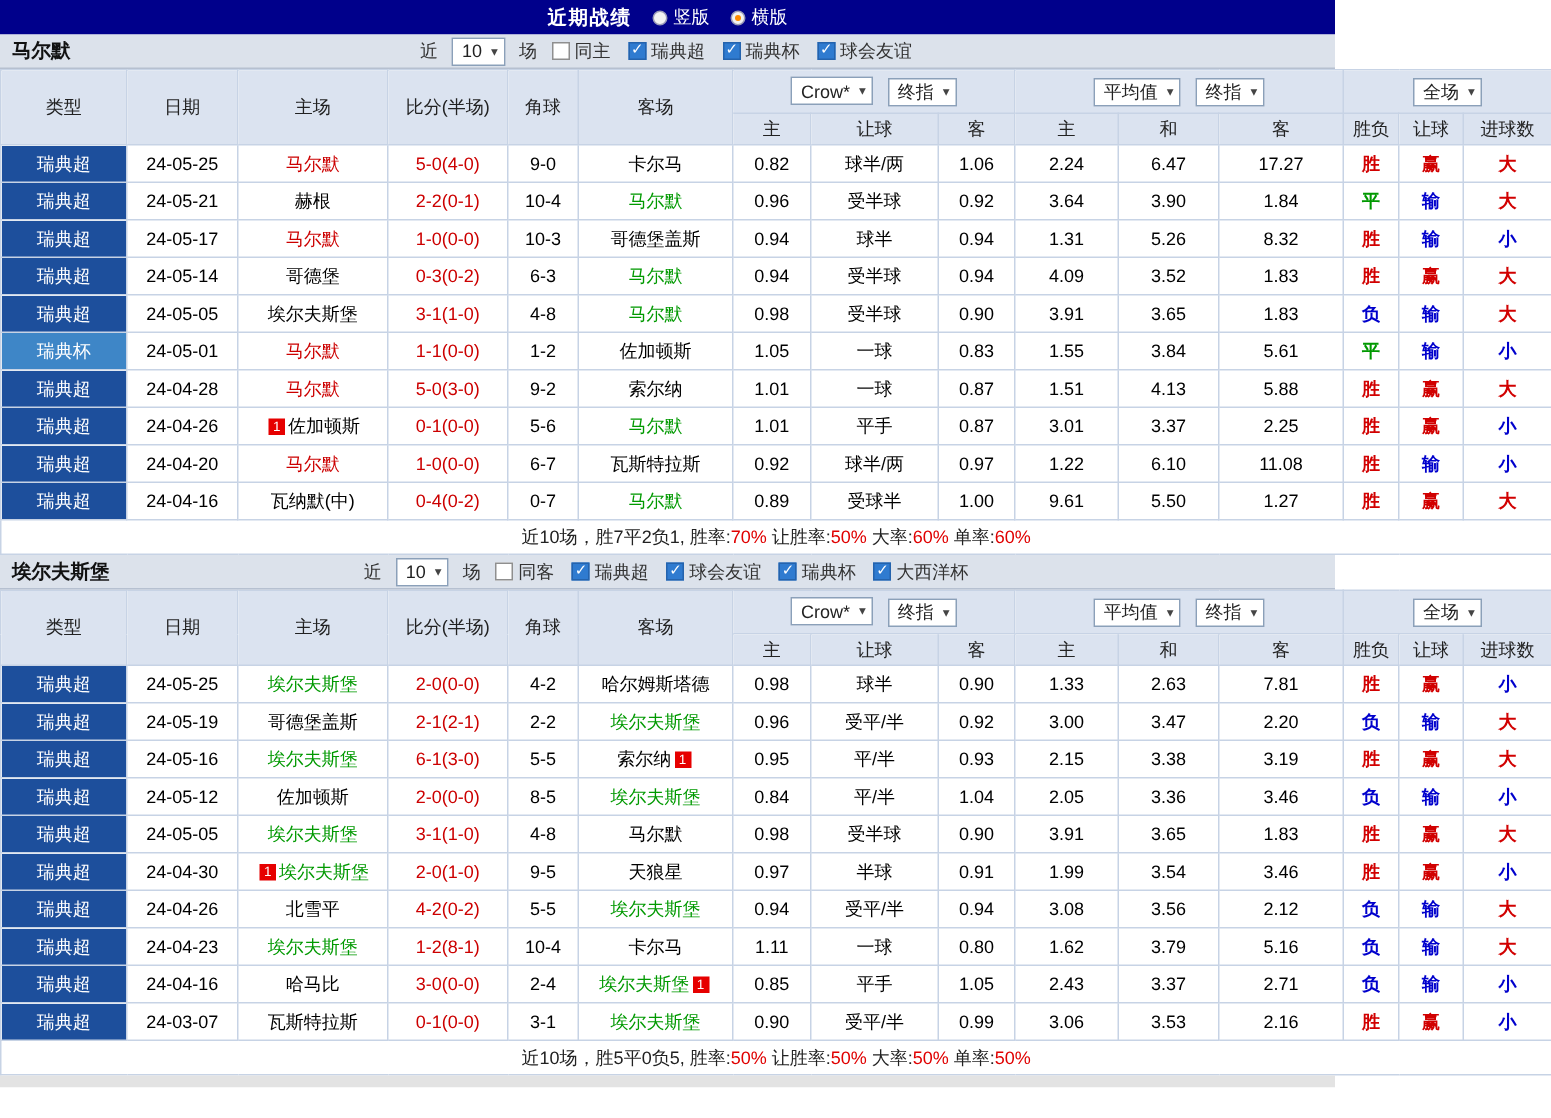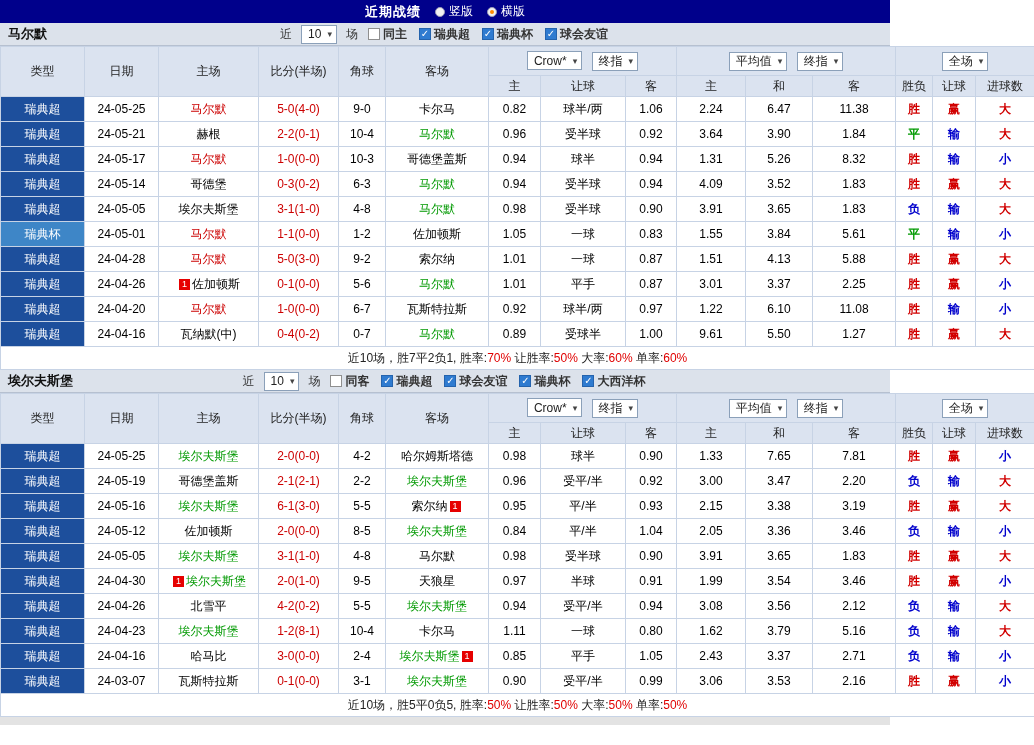--- a/index.html
+++ b/index.html
@@ -43,21 +43,21 @@
   
   .sel {
     display: inline-flex; align-items: center; gap: 6px;
     border: 1px solid #8ba0b9; background: #fff;
     height: 19px; padding: 0 4px 0 6px; margin: 0 3px;
     font-size: 12px; color: #222; cursor: pointer; white-space: nowrap;
   }
   .sel-arrow { font-size: 9px; color: #444; }
 
   
-  .cb-wrap { display: inline-flex; align-items: center; gap: 3px; margin: 0 4px; cursor: pointer; font-weight: bold; }
+  .cb-wrap { display: inline-flex; align-items: center; gap: 3px; margin: 0 4px; cursor: pointer; }
   .cb {
     width: 12px; height: 12px; border: 1px solid #8f8f8f; background: #fff;
     display: inline-flex; align-items: center; justify-content: center;
   }
   .cb.on { background: #2f7bd0; border-color: #2463ad; }
   .cb.on::after { content: "\2713"; color: #fff; font-size: 10px; line-height: 10px; }
 
   
   table.grid { width: 1034px; border-collapse: collapse; table-layout: fixed; font-size: 12px; }
   table.grid th, table.grid td { border: 1px solid #c7d3e5; text-align: center; overflow: hidden; white-space: nowrap; }
@@ -200,21 +200,21 @@
             <td class="c-date">24-05-25</td>
             <td class="c-team"><span class="tname red">马尔默</span></td>
             <td class="c-score">5-0(4-0)</td>
             <td class="c-corner">9-0</td>
             <td class="c-team"><span class="tname ">卡尔马</span></td>
             <td class="c-odds">0.82</td>
             <td class="c-odds">球半/两</td>
             <td class="c-odds">1.06</td>
             <td class="c-odds">2.24</td>
             <td class="c-odds">6.47</td>
-            <td class="c-odds">11.38</td>
+            <td class="c-odds">17.27</td>
             <td class="c-res" style="color: rgb(209, 0, 0);">胜</td>
             <td class="c-res" style="color: rgb(209, 0, 0);">赢</td>
             <td class="c-res" style="color: rgb(209, 0, 0);">大</td>
           </tr>
           <tr>
             <td class="c-league">瑞典超</td>
             <td class="c-date">24-05-21</td>
             <td class="c-team"><span class="tname ">赫根</span></td>
             <td class="c-score">2-2(0-1)</td>
             <td class="c-corner">10-4</td>
@@ -476,21 +476,21 @@
             <td class="c-league">瑞典超</td>
             <td class="c-date">24-05-25</td>
             <td class="c-team"><span class="tname green">埃尔夫斯堡</span></td>
             <td class="c-score">2-0(0-0)</td>
             <td class="c-corner">4-2</td>
             <td class="c-team"><span class="tname ">哈尔姆斯塔德</span></td>
             <td class="c-odds">0.98</td>
             <td class="c-odds">球半</td>
             <td class="c-odds">0.90</td>
             <td class="c-odds">1.33</td>
-            <td class="c-odds">7.65</td>
+            <td class="c-odds">2.63</td>
             <td class="c-odds">7.81</td>
             <td class="c-res" style="color: rgb(209, 0, 0);">胜</td>
             <td class="c-res" style="color: rgb(209, 0, 0);">赢</td>
             <td class="c-res" style="color: rgb(0, 0, 204);">小</td>
           </tr>
           <tr>
             <td class="c-league">瑞典超</td>
             <td class="c-date">24-05-19</td>
             <td class="c-team"><span class="tname ">哥德堡盖斯</span></td>
             <td class="c-score">2-1(2-1)</td>

